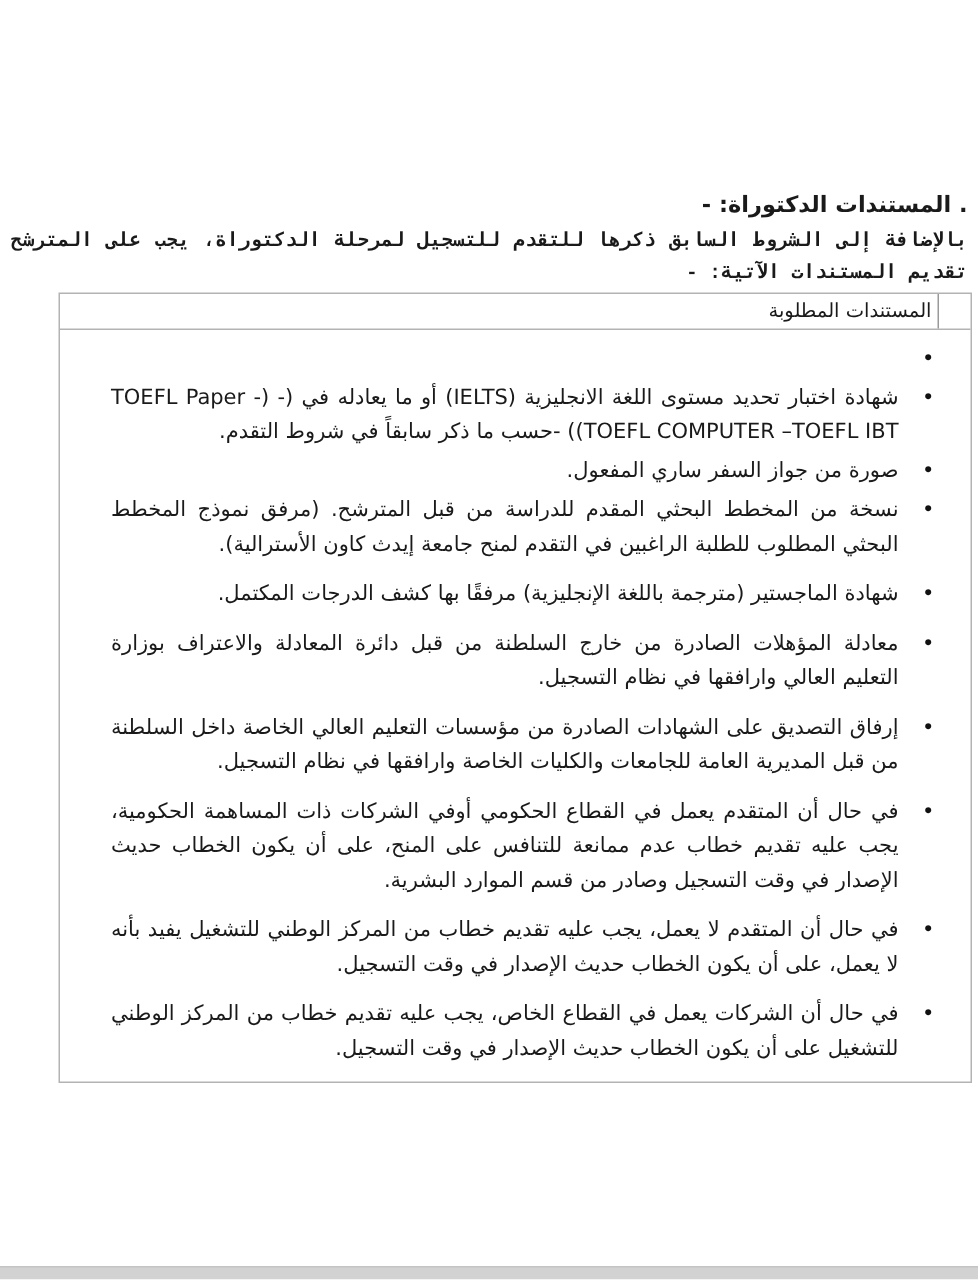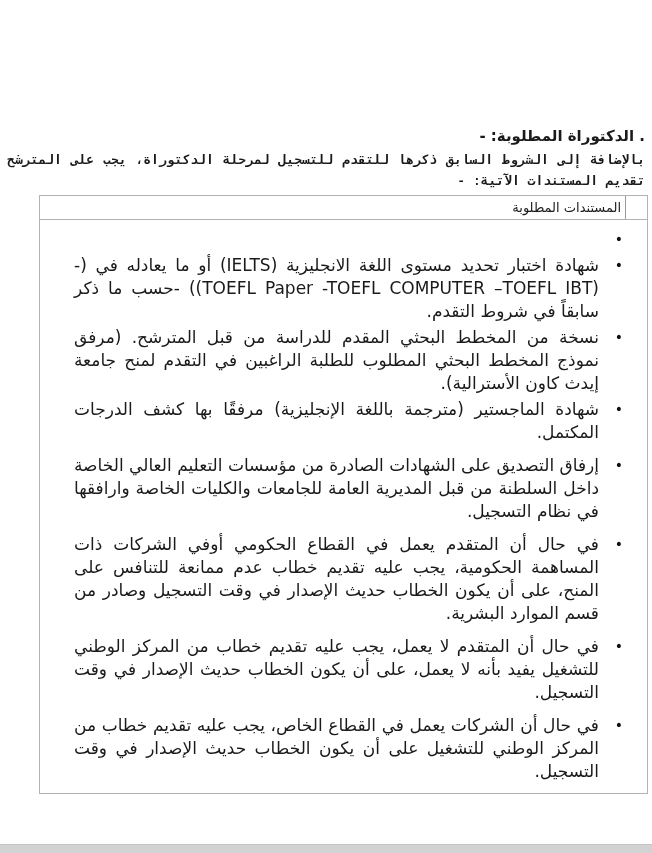--- a/index.html
+++ b/index.html
@@ -60,21 +60,21 @@
     padding-right: 4px;
     text-align: right;
   }
   ul.doc-list {
     list-style: none;
     margin: 8px 0 10px 0;
     padding: 0 48px 0 34px;
   }
   ul.doc-list li {
     position: relative;
-    font-size: 17px;
+    font-size: 14px;
     line-height: 23px;
     min-height: 23px;
     text-align: justify;
     text-align-last: right;
     margin-bottom: 10px;
   }
   ul.doc-list li:nth-child(-n+3) {
     margin-bottom: 3px;
   }
   ul.doc-list li::before {
@@ -95,34 +95,36 @@
     height: 8px;
     background: var(--band, #d2d2d2);
     border-top: 1px solid #c4c4c4;
   }
 </style>
 </head>
 <body>
 
 <div class="page">
 
-  <h1 class="title">. الدكتوراة المطلوبة: -</h1>
+  <h1 class="title">. المستندات الدكتوراة: -</h1>
 
   <p class="intro">بالإضافة إلى الشروط السابق ذكرها للتقدم للتسجيل لمرحلة الدكتوراة، يجب على المترشح تقديم المستندات الآتية: -</p>
 
   <div class="frame">
     <div class="thead">
       <div class="thead-spacer"></div>
       <div class="thead-text">المستندات المطلوبة</div>
     </div>
     <ul class="doc-list">
         <li><span></span></li>
         <li><span>شهادة اختبار تحديد مستوى اللغة الانجليزية (IELTS) أو ما يعادله في (- (TOEFL Paper -TOEFL COMPUTER –TOEFL IBT)) -حسب ما ذكر سابقاً في شروط التقدم.</span></li>
+        <li><span>صورة من جواز السفر ساري المفعول.</span></li>
         <li><span>نسخة من المخطط البحثي المقدم للدراسة من قبل المترشح. (</span><b>مرفق نموذج المخطط البحثي المطلوب للطلبة الراغبين في التقدم لمنح جامعة إيدث كاون الأسترالية).</b></li>
         <li><span>شهادة الماجستير (مترجمة باللغة الإنجليزية) مرفقًا بها كشف الدرجات المكتمل.</span></li>
+        <li><span>معادلة المؤهلات الصادرة من خارج السلطنة من قبل دائرة المعادلة والاعتراف بوزارة التعليم العالي وارافقها في نظام التسجيل.</span></li>
         <li><span>إرفاق التصديق على الشهادات الصادرة من مؤسسات التعليم العالي الخاصة داخل السلطنة من قبل المديرية العامة للجامعات والكليات الخاصة وارافقها في نظام التسجيل.</span></li>
         <li><span>في حال أن المتقدم يعمل في القطاع الحكومي أوفي الشركات ذات المساهمة الحكومية، يجب عليه تقديم خطاب عدم ممانعة للتنافس على المنح، على أن يكون الخطاب حديث الإصدار في وقت التسجيل وصادر من قسم الموارد البشرية.</span></li>
         <li><span>في حال أن المتقدم لا يعمل، يجب عليه تقديم خطاب من المركز الوطني للتشغيل يفيد بأنه لا يعمل، على أن يكون الخطاب حديث الإصدار في وقت التسجيل.</span></li>
         <li><span>في حال أن الشركات يعمل في القطاع الخاص، يجب عليه تقديم خطاب من المركز الوطني للتشغيل على أن يكون الخطاب حديث الإصدار في وقت التسجيل.</span></li>
       </ul>
   </div>
 
   <div class="bottom-band"></div>
 
 </div>

